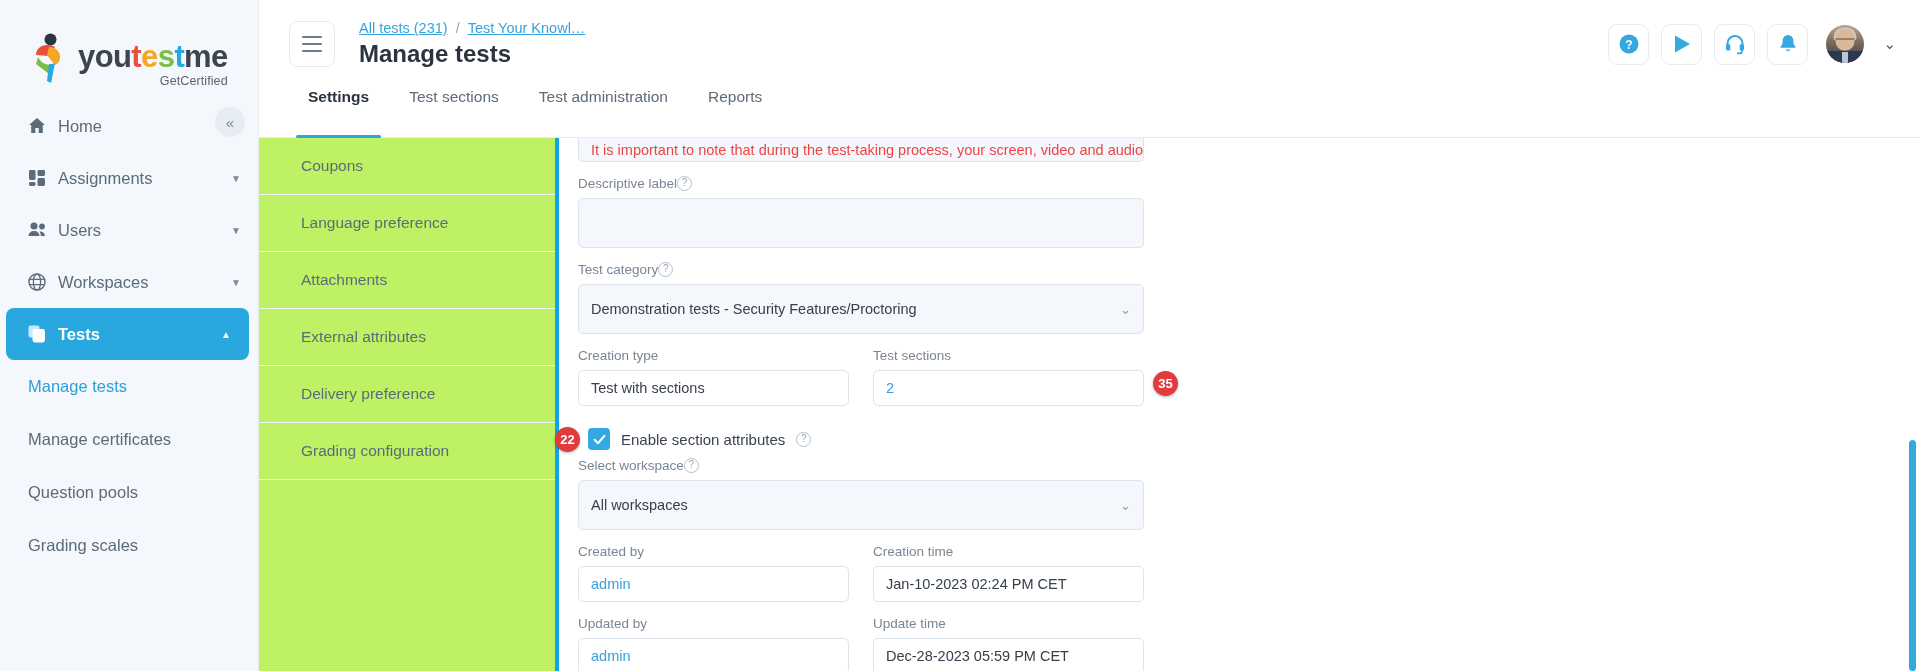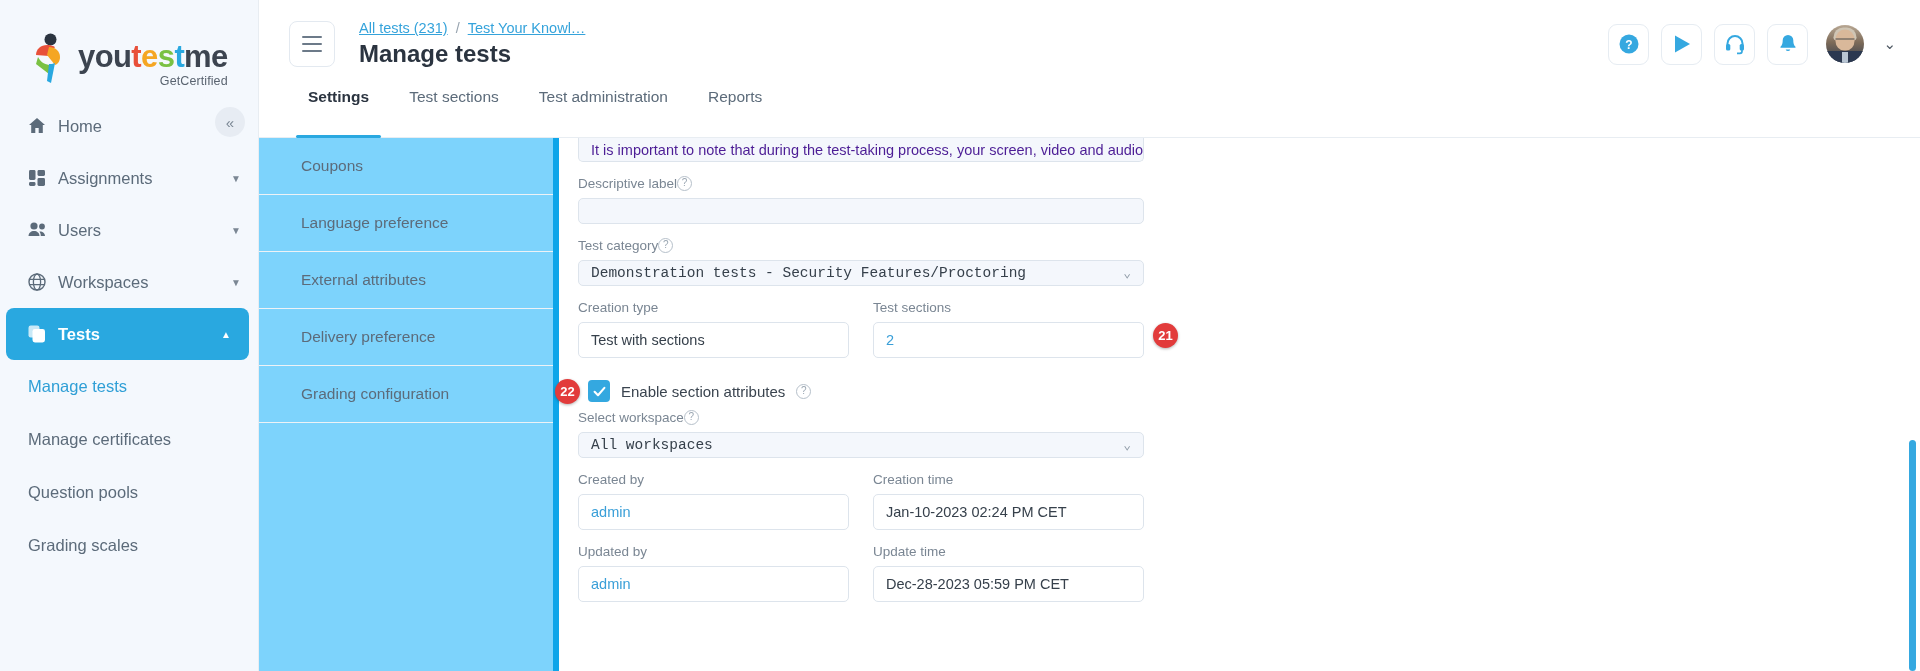--- a/index.html
+++ b/index.html
@@ -129,22 +129,22 @@
   .tab.active { color: #2b3440; font-weight: 700; }
   .tab.active:after {
     content: ""; position: absolute; left: 8px; right: 8px; bottom: -1px;
     height: 3px; background: #29a8e0; border-radius: 2px;
   }
 
   
   .content { display: flex; height: 533px; }
   .inner-menu {
     width: 300px; min-width: 300px;
-    border-right: 6px solid #0ea5e9;
-    background: #7dd3fc;
+    border-right: 4px solid #0ea5e9;
+    background: #bef264;
   }
   .inner-item {
     height: 57px; display: flex; align-items: center;
     padding-left: 42px; font-size: 15.5px; color: #5c6b7a;
     border-bottom: 1px solid #eef2f6; cursor: pointer;
   }
   .inner-item:first-child { border-top: none; }
 
   .form-area { flex: 1; position: relative; padding-left: 19px; }
   .form-col { width: 566px; margin-left: 0; padding-top: 0; }
@@ -159,28 +159,28 @@
     color: #9aa6b2; font-size: 10px; line-height: 12px; text-align: center;
     flex: none;
   }
   .inp {
     height: 36px; border: 1px solid #dde4ec; border-radius: 5px;
     background: #f4f7fc; display: flex; align-items: center;
     padding: 0 12px; font-size: 14.5px; color: #36404b;
   }
   .inp.white { background: #fff; }
   .inp.blue-text { color: #3a9fd8; }
-  .inp.big { height: 26px; font-family: Liberation Mono, monospace; }
+  .inp.big { height: 50px; }
   .inp .caret-dn { margin-left: auto; color: #8e9aa6; font-size: 13px; }
 
   .scroll-snippet {
     height: 24px; border: 1px solid #dde4ec; border-top: none;
     border-radius: 0 0 5px 5px; background: #f4f7fc;
     display: flex; align-items: center; padding: 0 12px;
-    font-size: 14.5px; color: #4c1d95; overflow: hidden; white-space: nowrap;
+    font-size: 14.5px; color: #ef4444; overflow: hidden; white-space: nowrap;
   }
 
   .row2 { display: flex; gap: 24px; }
   .row2 > .field { flex: 1; }
 
   .badge {
     position: absolute; width: 25px; height: 25px; border-radius: 50%;
     background: #e23b3b; color: #fff; font-size: 13px; font-weight: 700;
     display: flex; align-items: center; justify-content: center;
     box-shadow: 0 1px 3px rgba(0,0,0,.3); z-index: 5;
@@ -366,20 +366,23 @@
     <div class="content">
 
       <div class="inner-menu">
         <div class="inner-item">
             <span>Coupons</span>
           </div>
         <div class="inner-item">
             <span>Language preference</span>
           </div>
         <div class="inner-item">
+            <span>Attachments</span>
+          </div>
+        <div class="inner-item">
             <span>External attributes</span>
           </div>
         <div class="inner-item">
             <span>Delivery preference</span>
           </div>
         <div class="inner-item">
             <span>Grading configuration</span>
           </div>
       </div>
 
@@ -412,21 +415,21 @@
               <div class="flabel">
                 <span>Creation type</span>
               </div>
               <div class="inp white">Test with sections</div>
             </div>
             <div class="field">
               <div class="flabel">
                 <span>Test sections</span>
               </div>
               <div class="inp white blue-text">2</div>
-              <div class="badge" style="right:-34px; top:23px;">21</div>
+              <div class="badge" style="right:-34px; top:23px;">35</div>
             </div>
           </div>
 
           <div class="check-row" style="margin-top:22px; margin-left:10px;">
             <div class="badge" style="left:-33px; top:-1px;">22</div>
             <div class="cbox">
               <svg width="15" height="15" viewBox="0 0 15 15">
                   <path d="M2.6 7.8 L6 11.2 L12.4 3.9" fill="none" stroke="#fff" stroke-width="2.1" stroke-linecap="round" stroke-linejoin="round"></path>
                 </svg>
             </div>

